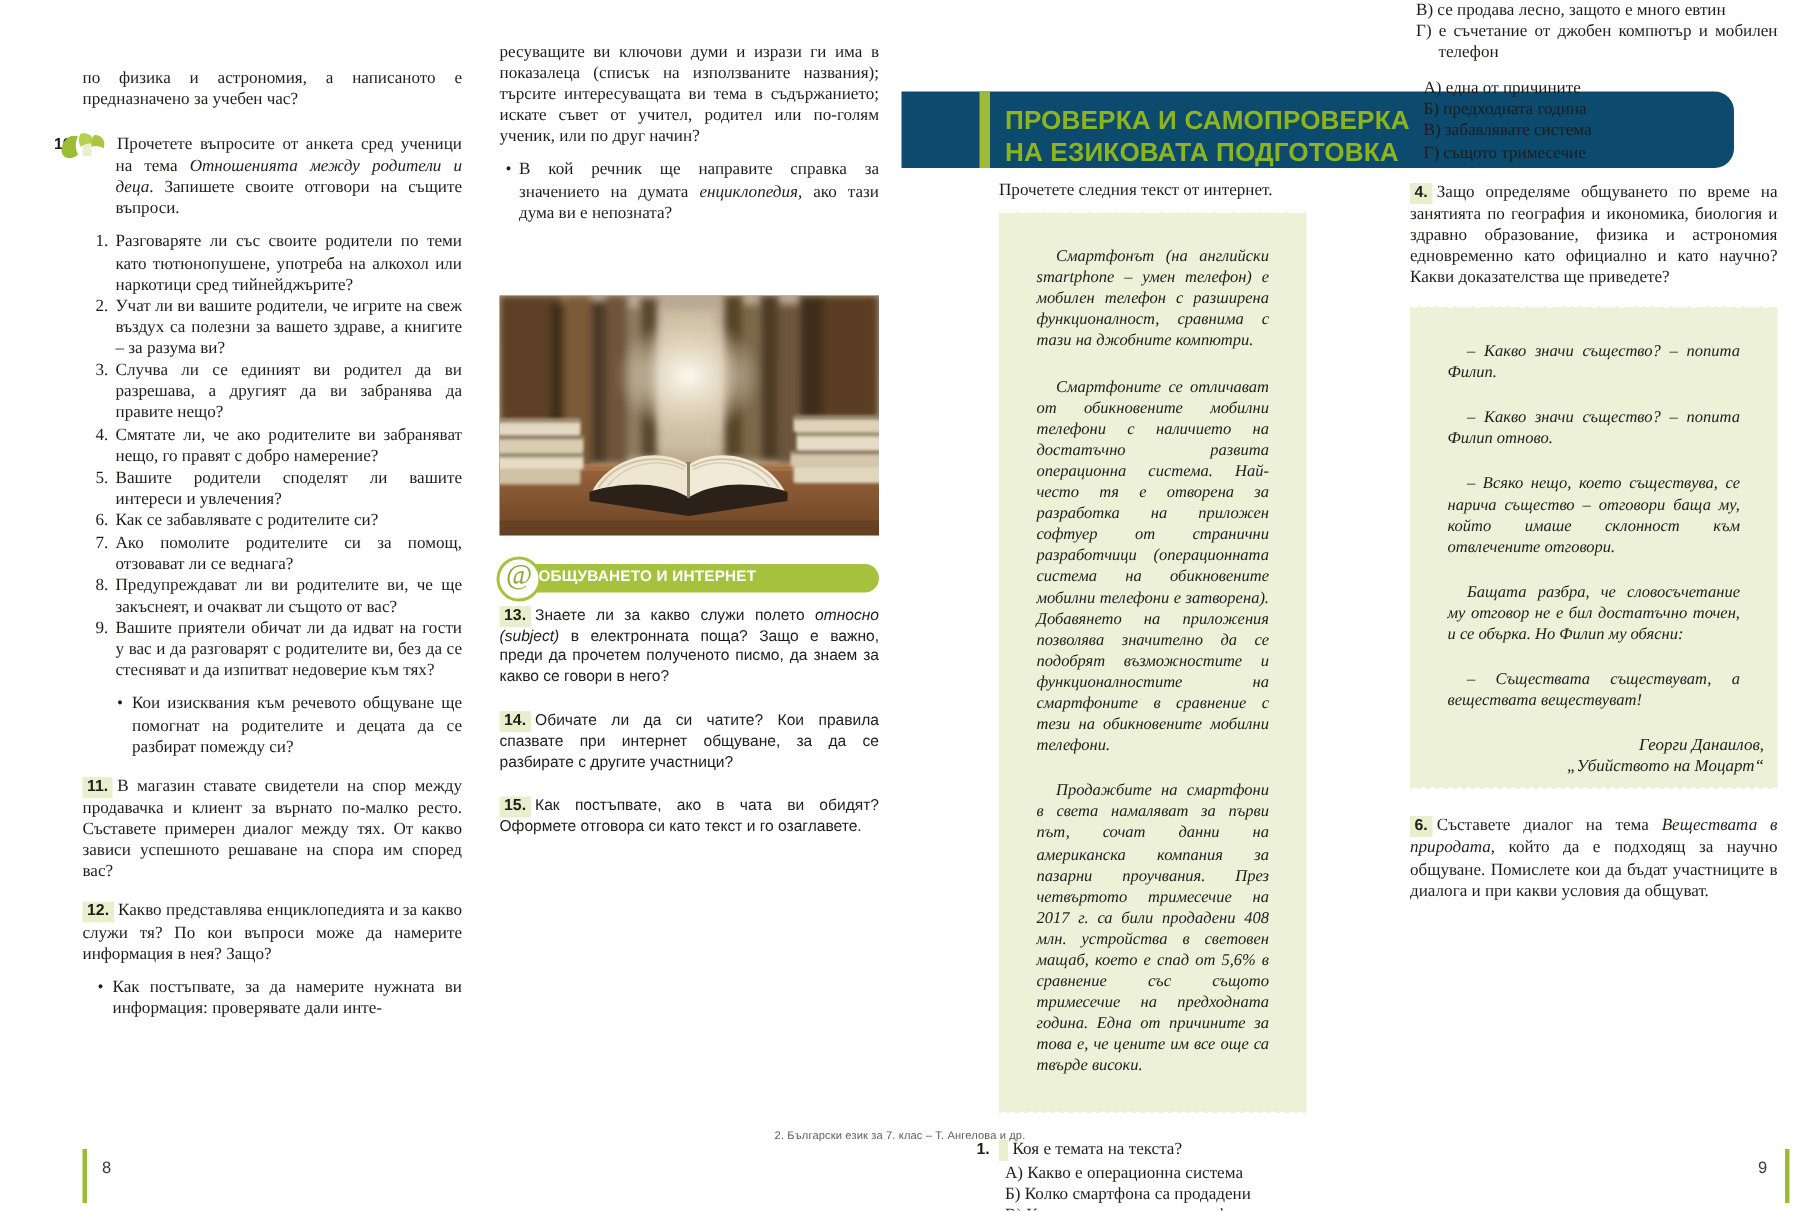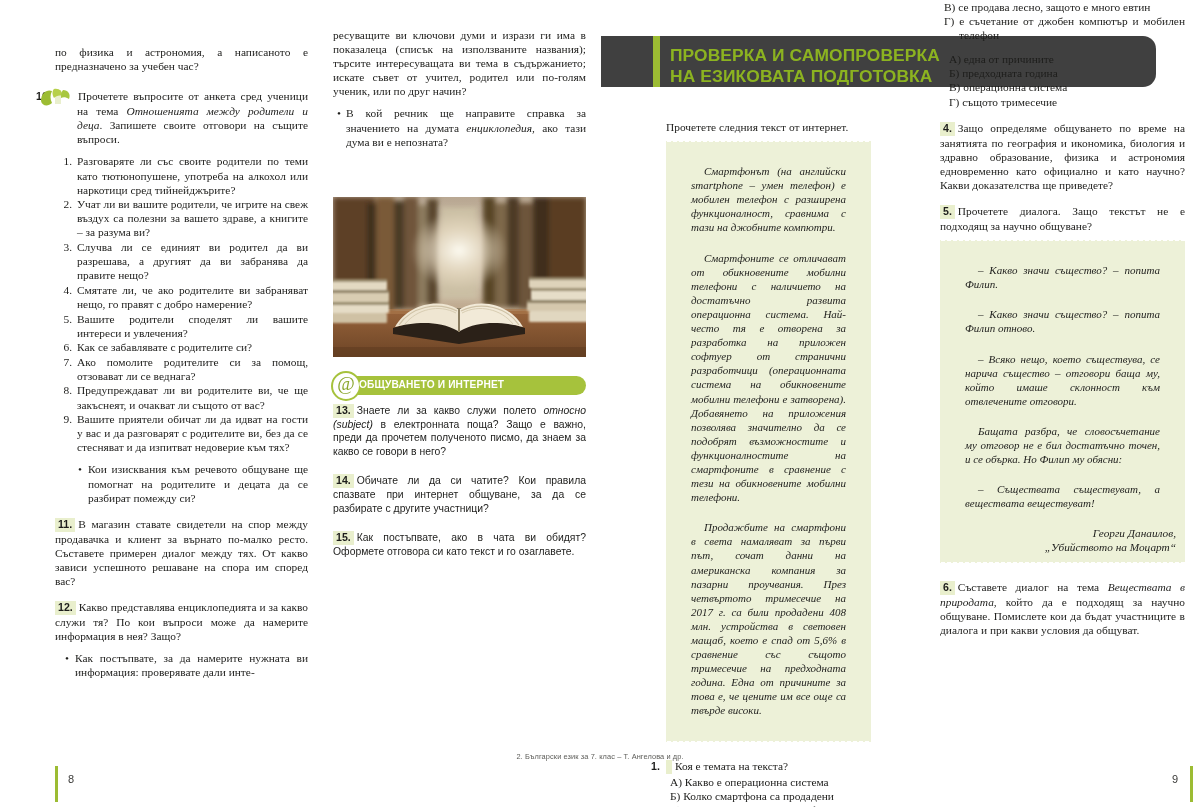--- a/index.html
+++ b/index.html
@@ -121,23 +121,23 @@
     font-family:"Liberation Sans", sans-serif;
     font-weight:bold;
     font-size:10.2px;
     letter-spacing:0.15px;
     color:#ffffff;
   }
 
   
   .chapter-head{
     position:absolute;
-    left:601px;top:36px;
+    left:601px;top:61px;
     width:555px;height:51px;
-    background:#404040;
+    background:#0c4a6e;
     border-top-right-radius:13px;
     border-bottom-right-radius:13px;
   }
   .chapter-head .bar{
     position:absolute;left:52px;top:0;
     width:7px;height:51px;
     background:#9cbc33;
   }
   .chapter-head .ttl{
     position:absolute;left:69px;top:9px;
@@ -429,36 +429,33 @@
   <div class="col" id="col4" style="">
     <div class="opts" style="margin-bottom:10px;">
       <div class="opt">В) се продава лесно, защото е много евтин</div>
       <div class="opt">Г) е съчетание от джобен компютър и мобилен телефон</div>
     </div>
 
     <div>
       <div class="opts" style="margin-left:5px;">
         <div class="opt">А) една от причините</div>
         <div class="opt">Б) предходната година</div>
-        <div class="opt">В) операционна система</div>
+        <div class="opt">В) забавлявате система</div>
         <div class="opt">Г) същото тримесечие</div>
       </div>
     </div>
 
     <div class="spacer4"></div>
 
     <p class="body-text">
       <span class="exno">4.</span><span>Защо определяме общуването по време на занятията по география и икономика, биология и здравно образование, физика и астрономия едновременно като официално и като научно? Какви доказателства ще приведете?</span>
     </p>
 
     <div class="spacer4"></div>
 
-    <p class="body-text" style="margin-bottom:7px;">
-      <span class="exno">5.</span><span>Прочетете диалога. Защо текстът не е подходящ за научно общуване?</span>
-    </p>
 
     <div class="quotebox">
       <div class="dash-top"></div>
       <p class="qp">– Какво значи същество? – попита Филип.</p>
       <p class="qp">– Какво значи същество? – попита Филип отново.</p>
       <p class="qp">– Всяко нещо, което съществува, се нарича същество – отговори баща му, който имаше склонност към отвлечените отговори.</p>
       <p class="qp">Бащата разбра, че словосъчетание му отговор не е бил достатъчно точен, и се обърка. Но Филип му обясни:</p>
       <p class="qp">– Съществата съществуват, а веществата веществуват!</p>
       <p class="sign">Георги Данаилов,</p>
       <p class="sign" style="margin-top:0;">„Убийството на Моцарт“</p>

